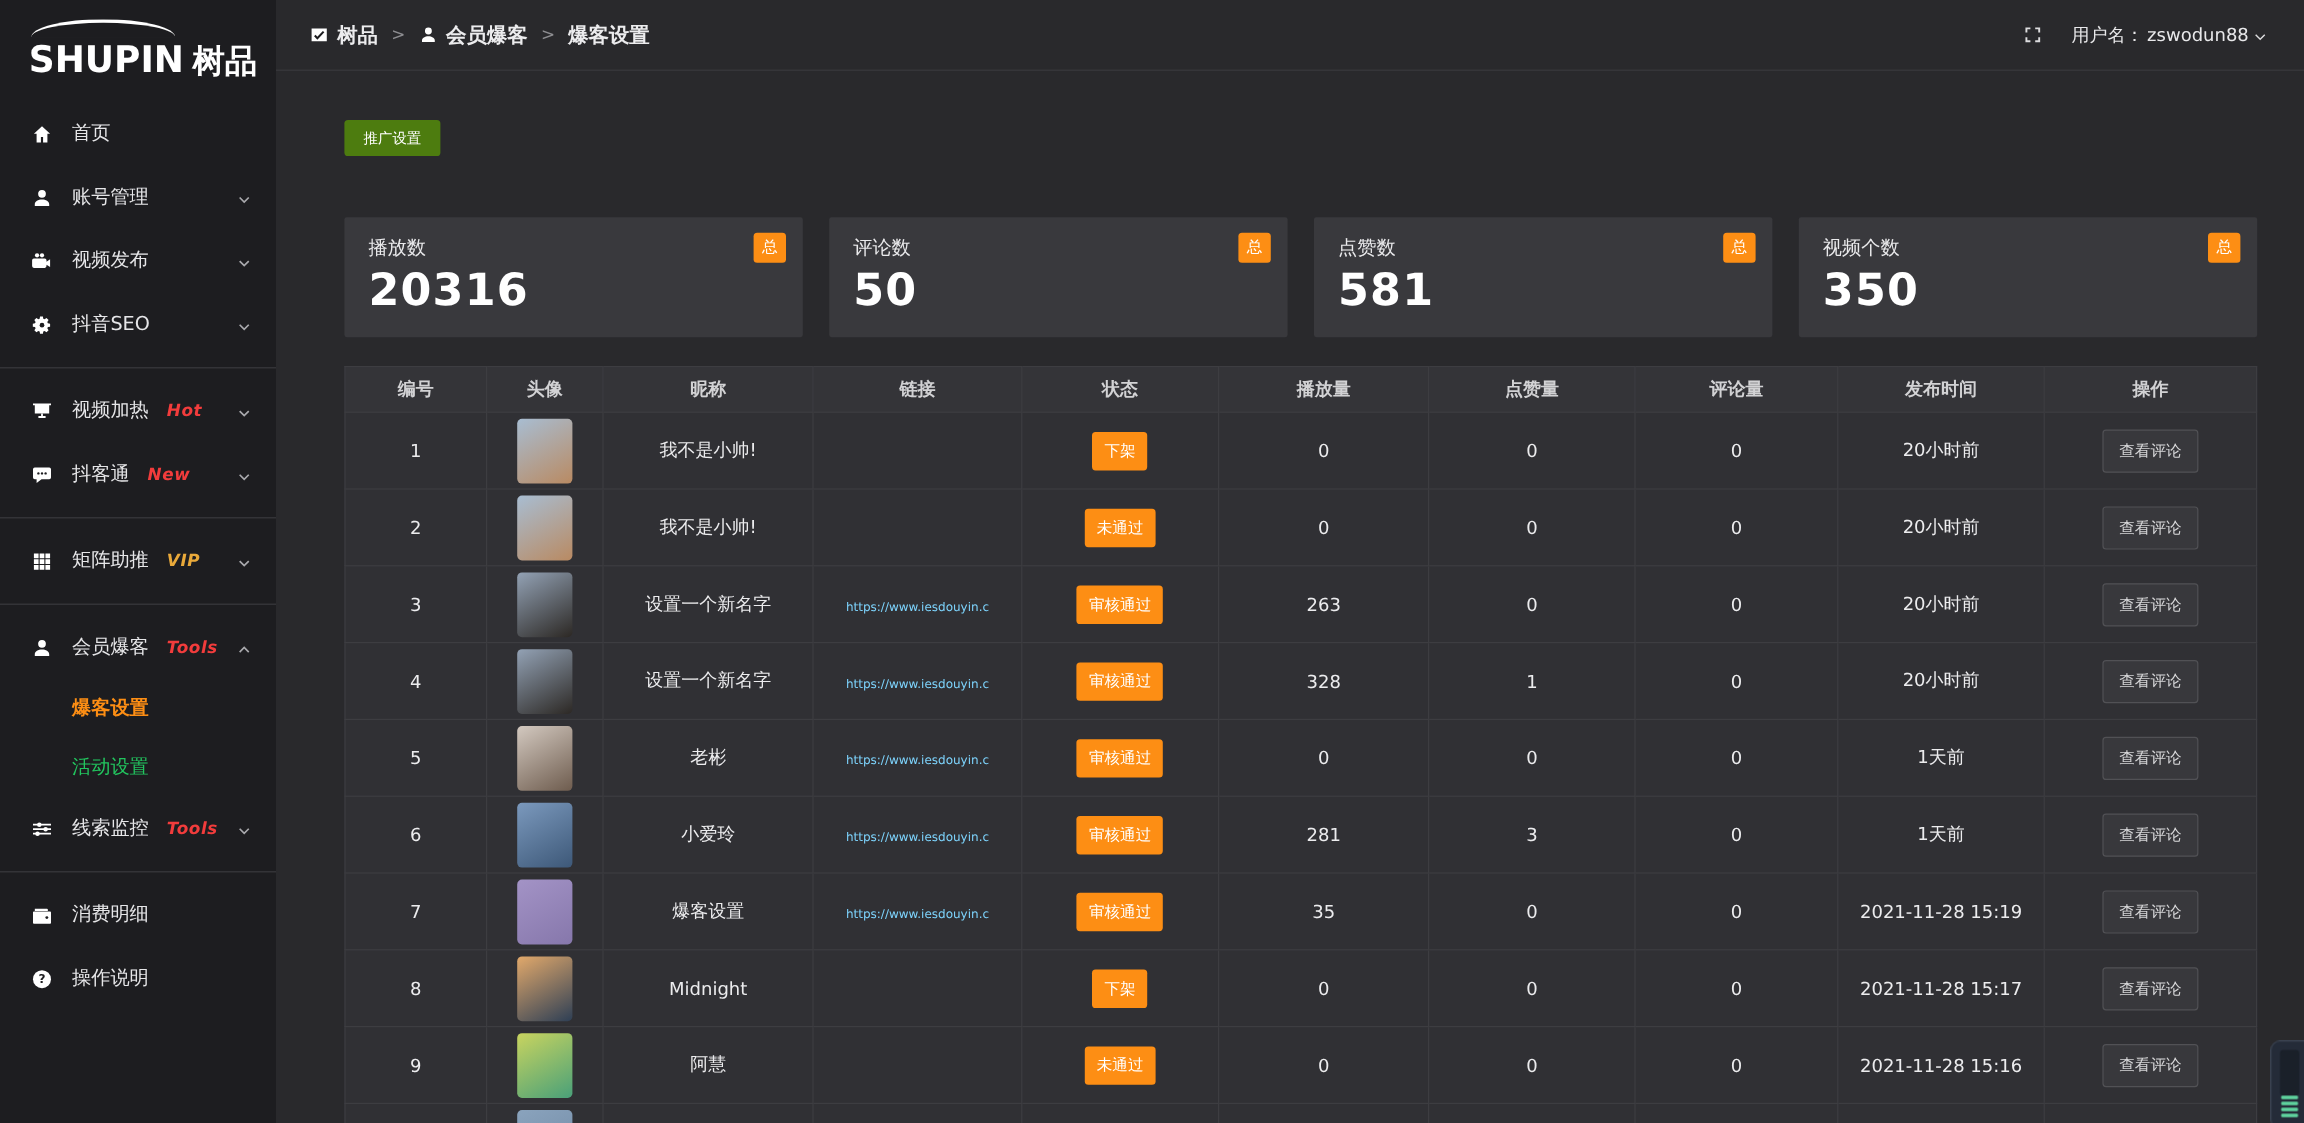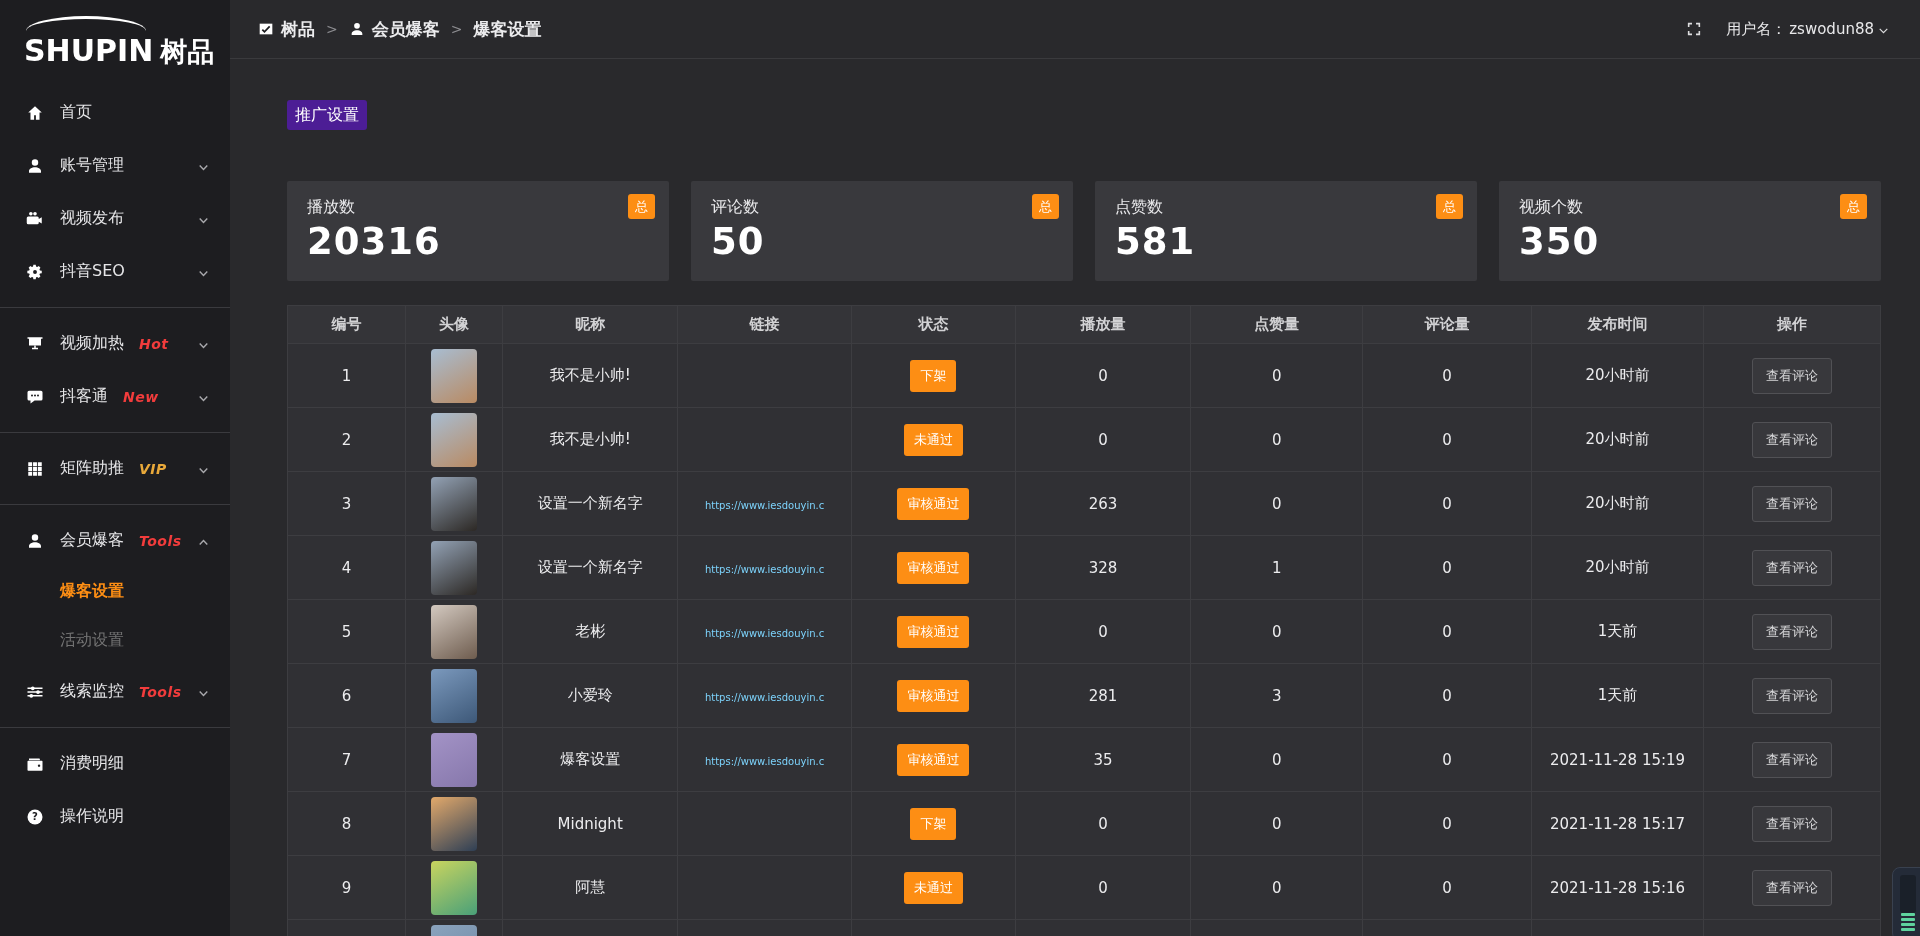--- a/index.html
+++ b/index.html
@@ -21,37 +21,37 @@
   .mi { height:53px; display:flex; align-items:center; padding:0 20px 0 26px;
         color:#e6e6e8; font-size:16px; cursor:pointer; }
   .mi .ic { width:18px; height:18px; margin-right:16px; flex:none; display:flex; }
   .mi .ic svg, .crumb .ic svg { width:100%; height:100%; fill:#fff; }
   .mi-label { white-space:nowrap; }
   .mi-badge { font-style:italic; font-weight:bold; font-size:14px; margin-left:15px; letter-spacing:.5px; }
   .chev { margin-left:auto; width:13px; height:13px; opacity:.85; flex:none; }
   .chev svg { width:100%; height:100%; }
   .sdivider { height:1px; background:#3a3a3e; margin:9px 0; }
   .sub-item { height:49px; display:flex; align-items:center; padding-left:60px;
-              color:#737373; font-size:16px; cursor:pointer; }
+              color:#22c55e; font-size:16px; cursor:pointer; }
   .sub-item.active { color:#fd8e14; font-weight:600; }
   
   .topbar { margin-left:230px; height:59px; display:flex; align-items:center;
             padding:0 30px 0 28px; border-bottom:1px solid #3a3a3d; background:#29292c; }
   .crumbs { display:flex; align-items:center; gap:11px; font-size:17px; font-weight:600; color:#ececee; }
   .crumb { display:flex; align-items:center; gap:7px; cursor:pointer; }
   .crumb .ic { width:16px; height:16px; display:flex; }
   .sep { color:#8d8d91; font-size:14px; font-weight:400; }
   .top-right { margin-left:auto; display:flex; align-items:center; gap:24px; font-size:15px; }
   .fs-icon { width:16px; height:16px; cursor:pointer; display:flex; }
   .fs-icon svg { width:100%; height:100%; }
   .user { display:flex; align-items:center; gap:3px; cursor:pointer; white-space:nowrap; }
   .user .caret { width:13px; height:13px; display:flex; margin-top:2px; }
   
   .content { margin-left:230px; padding:41px 39px 0 57px; }
-  .promo-btn { width:80px; height:30px; background:#4c1d95; color:#fff; font-size:16px;
+  .promo-btn { width:80px; height:30px; background:#4d7c0f; color:#fff; font-size:12px;
                border:none; border-radius:3px; cursor:pointer; font-family:inherit; }
   .stats { display:flex; gap:22px; margin-top:51px; }
   .card { flex:1; height:100px; background:#39393d; border-radius:2px; position:relative;
           padding:16px 20px; }
   .card-label { color:#eaeaec; font-size:16px; }
   .card-value { color:#fff; font-size:37px; font-weight:700; margin-top:2px; letter-spacing:1px; }
   .card-badge { position:absolute; top:13px; right:14px; background:#fd8e14; color:#fff;
                 font-size:13px; line-height:1; padding:6px 7px; border-radius:3px; }
   
   .table-wrap { margin-top:24px; }

